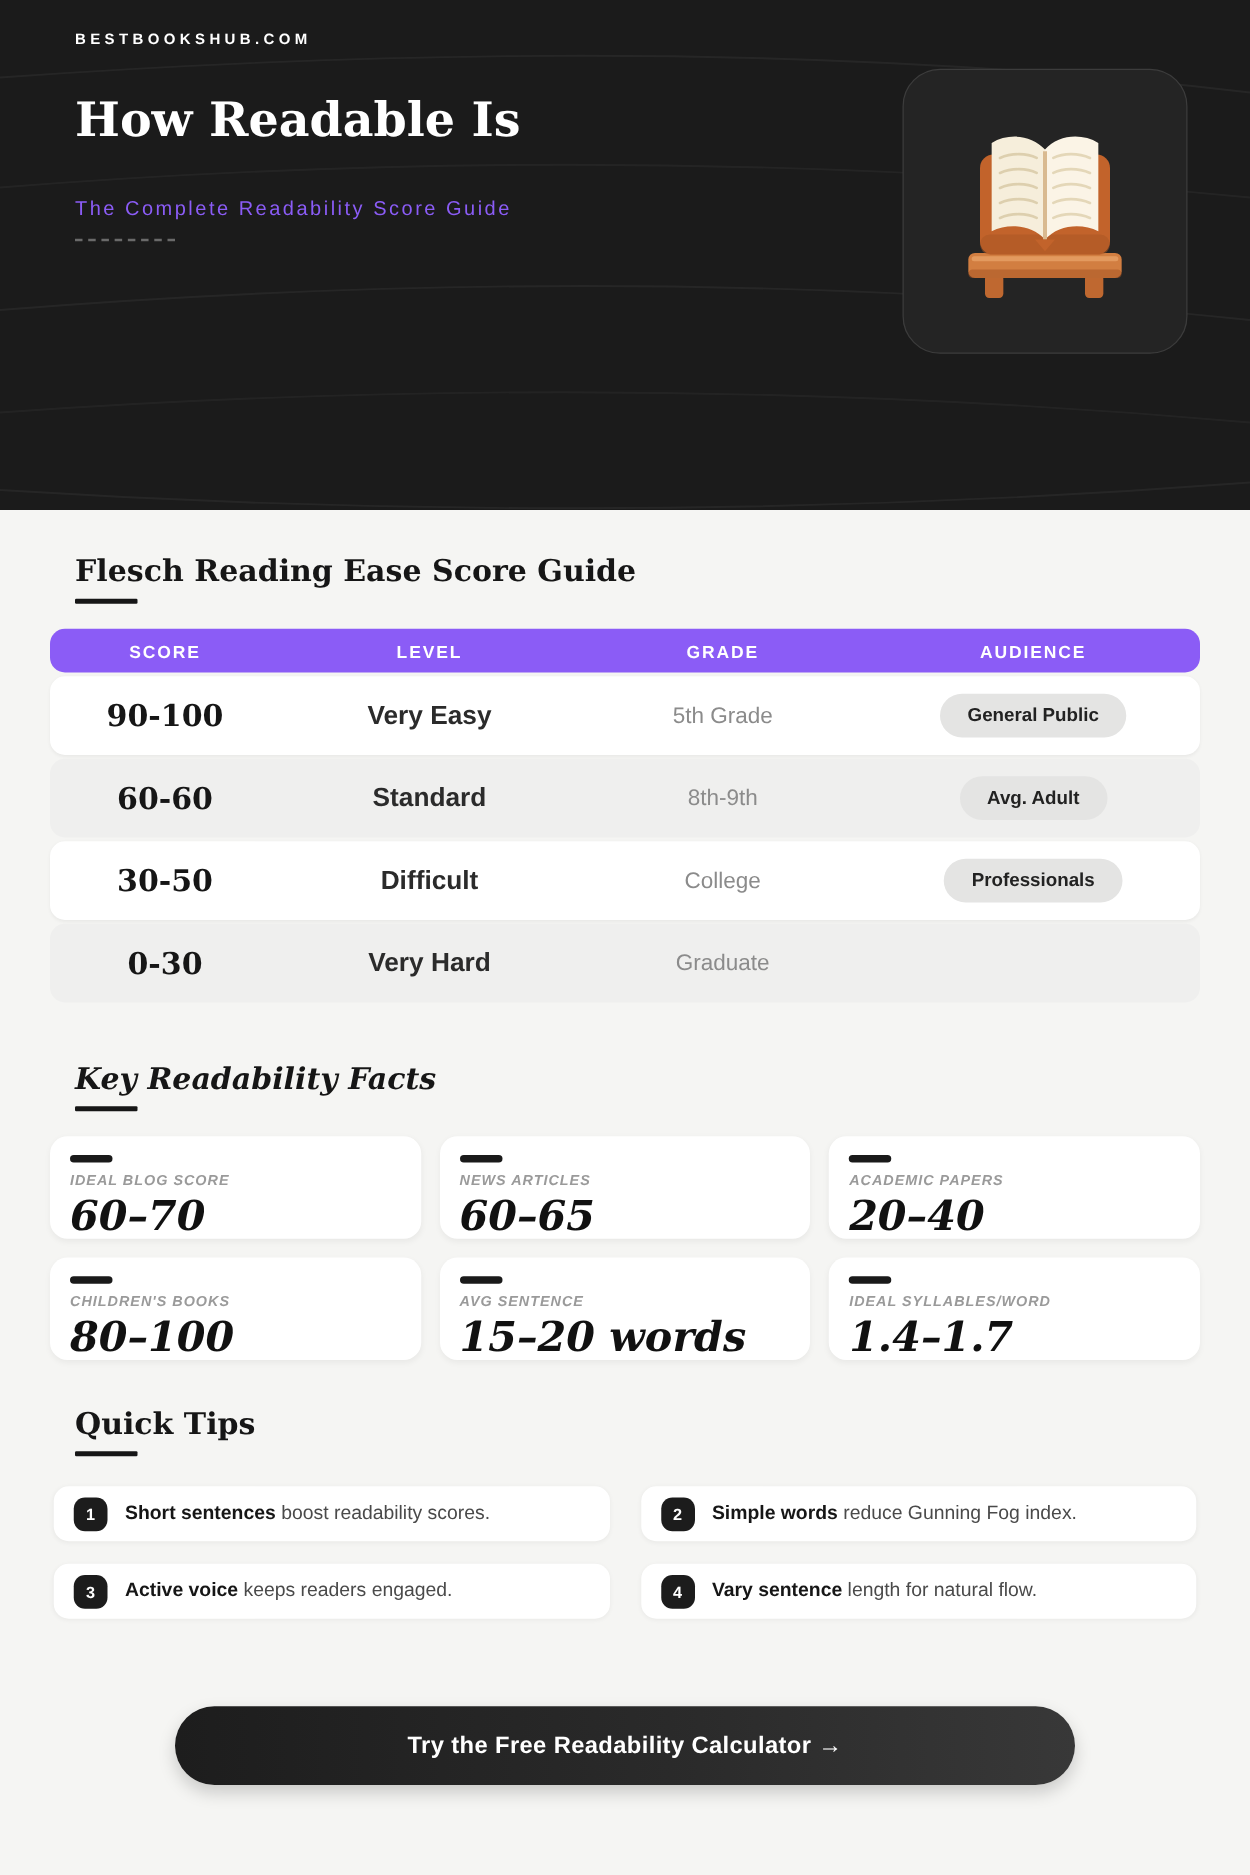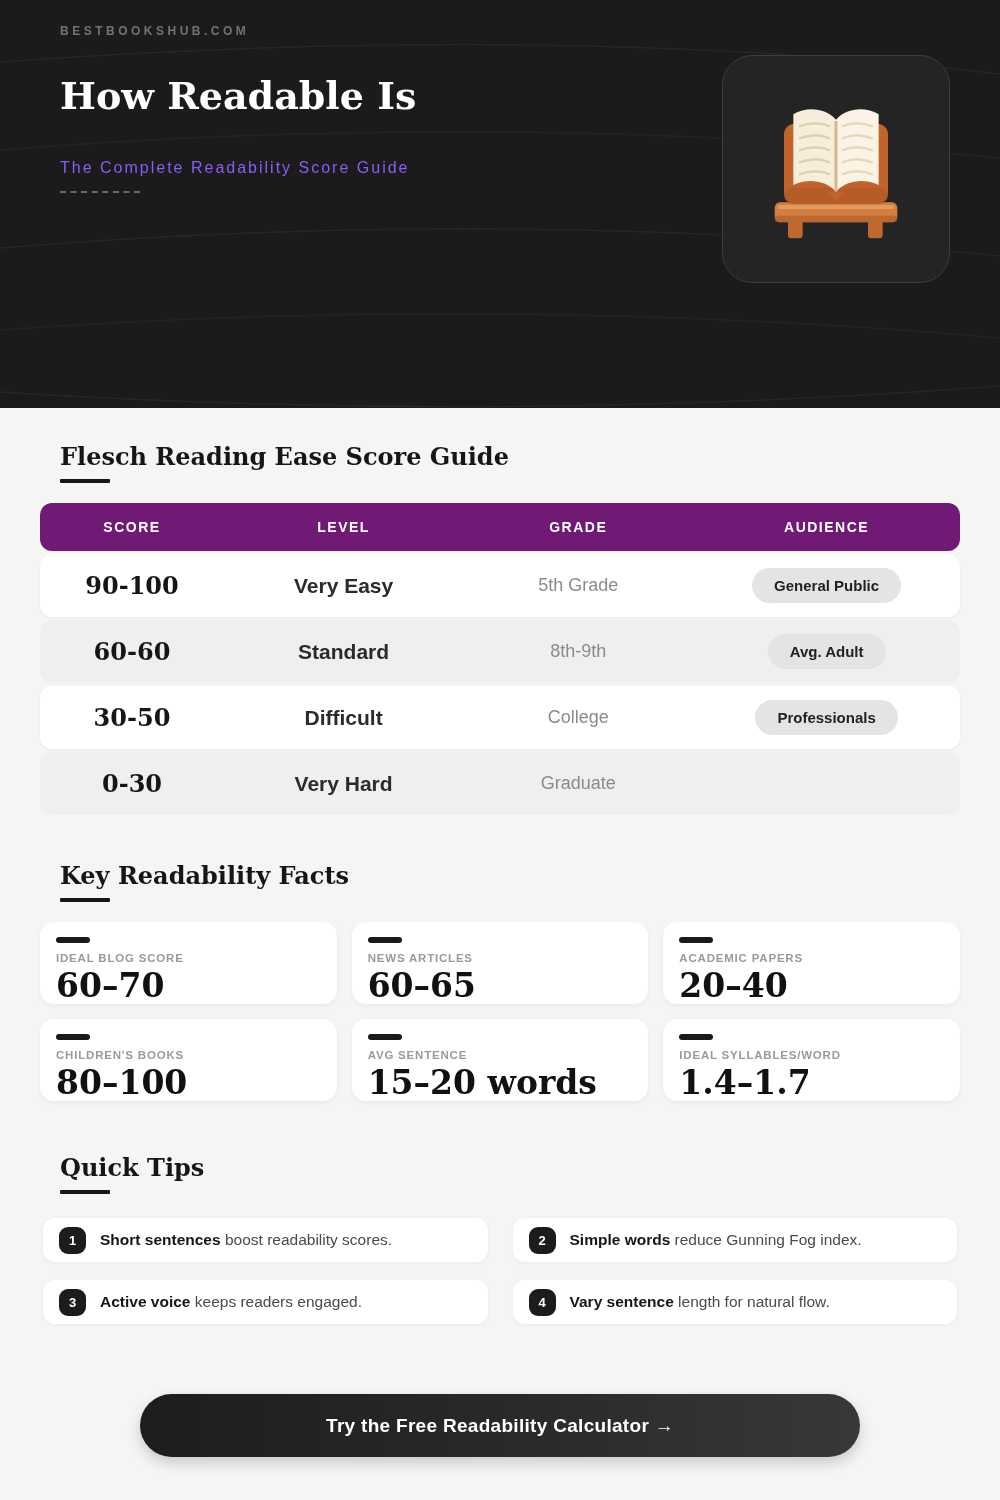--- a/index.html
+++ b/index.html
@@ -12,21 +12,21 @@
 
   
   .hero {
     position: relative; height: 408px; background: #1b1b1b;
     overflow: hidden;
   }
   .hero-waves { position: absolute; inset: 0; pointer-events: none; }
   .hero-inner { position: relative; padding: 24px 60px 0; }
   .site-name {
     font-size: 12px; font-weight: bold; letter-spacing: 3.5px;
-    color: #737373;
+    color: #ffffff;
   }
   .hero-title {
     margin-top: 34px; width: 640px;
     font-family: "DejaVu Serif", "Liberation Serif", serif;
     font-weight: bold; font-size: 38px; line-height: 1.28; color: #ffffff;
   }
   .hero-subtitle {
     margin-top: 38px; font-size: 16px; letter-spacing: 2px; color: #8b5cf6;
   }
   .subtitle-rule {
@@ -48,22 +48,22 @@
   }
   .section-heading::after {
     content: ""; display: block; margin-top: 8px;
     width: 50px; height: 4px; background: #161616; border-radius: 1px;
   }
 
   
   .score-table { margin-top: 20px; }
   .tbl-head {
     display: grid; grid-template-columns: 20% 26% 25% 29%;
-    align-items: center; height: 48px;
-    background: #701a75; border-radius: 12px;
+    align-items: center; height: 35px;
+    background: #8b5cf6; border-radius: 12px;
   }
   .tbl-head .cell {
     text-align: center; color: #ffffff; font-weight: bold;
     font-size: 14px; letter-spacing: 1.5px;
   }
   .tbl-row {
     display: grid; grid-template-columns: 20% 26% 25% 29%;
     align-items: center; height: 63px; margin-top: 3px;
     border-radius: 12px; background: #ffffff;
     box-shadow: 0 1px 3px rgba(0,0,0,0.05);
@@ -75,21 +75,21 @@
     font-weight: bold; font-size: 24px; color: #161616;
   }
   .cell-level { font-weight: bold; font-size: 21px; color: #2b2b2b; }
   .cell-grade { font-size: 18px; color: #8b8b8b; }
   .pill {
     display: inline-block; padding: 9px 22px; border-radius: 999px;
     background: #e4e4e3; font-weight: bold; font-size: 15px; color: #222222;
   }
 
   
-  .facts-section { margin-top: 46px; }
+  .facts-section { margin-top: 46px; font-style: italic; }
   .facts-grid {
     margin-top: 20px; display: grid;
     grid-template-columns: 1fr 1fr 1fr; gap: 15px;
   }
   .fact-card {
     background: #ffffff; border-radius: 14px; height: 82px;
     padding: 15px 16px; box-shadow: 0 2px 5px rgba(0,0,0,0.05);
   }
   .fact-dash {
     width: 34px; height: 6px; border-radius: 3px; background: #1a1a1a;
@@ -97,21 +97,21 @@
   .fact-label {
     margin-top: 9px; font-size: 11.5px; font-weight: bold;
     letter-spacing: 0.8px; color: #9a9a9a;
   }
   .fact-value {
     margin-top: 2px; font-family: "DejaVu Serif", "Liberation Serif", serif;
     font-weight: bold; font-size: 33px; color: #111111;
   }
 
   
-  .tips-section { margin-top: 52px; }
+  .tips-section { margin-top: 36px; }
   .tips-grid {
     margin-top: 24px; display: grid; grid-template-columns: 1fr 1fr;
     column-gap: 25px; row-gap: 18px; padding: 0 3px;
   }
   .tip-card {
     display: flex; align-items: center; gap: 14px;
     background: #ffffff; border-radius: 12px; height: 44px;
     padding: 0 16px; box-shadow: 0 1px 4px rgba(0,0,0,0.05);
   }
   .tip-num {

